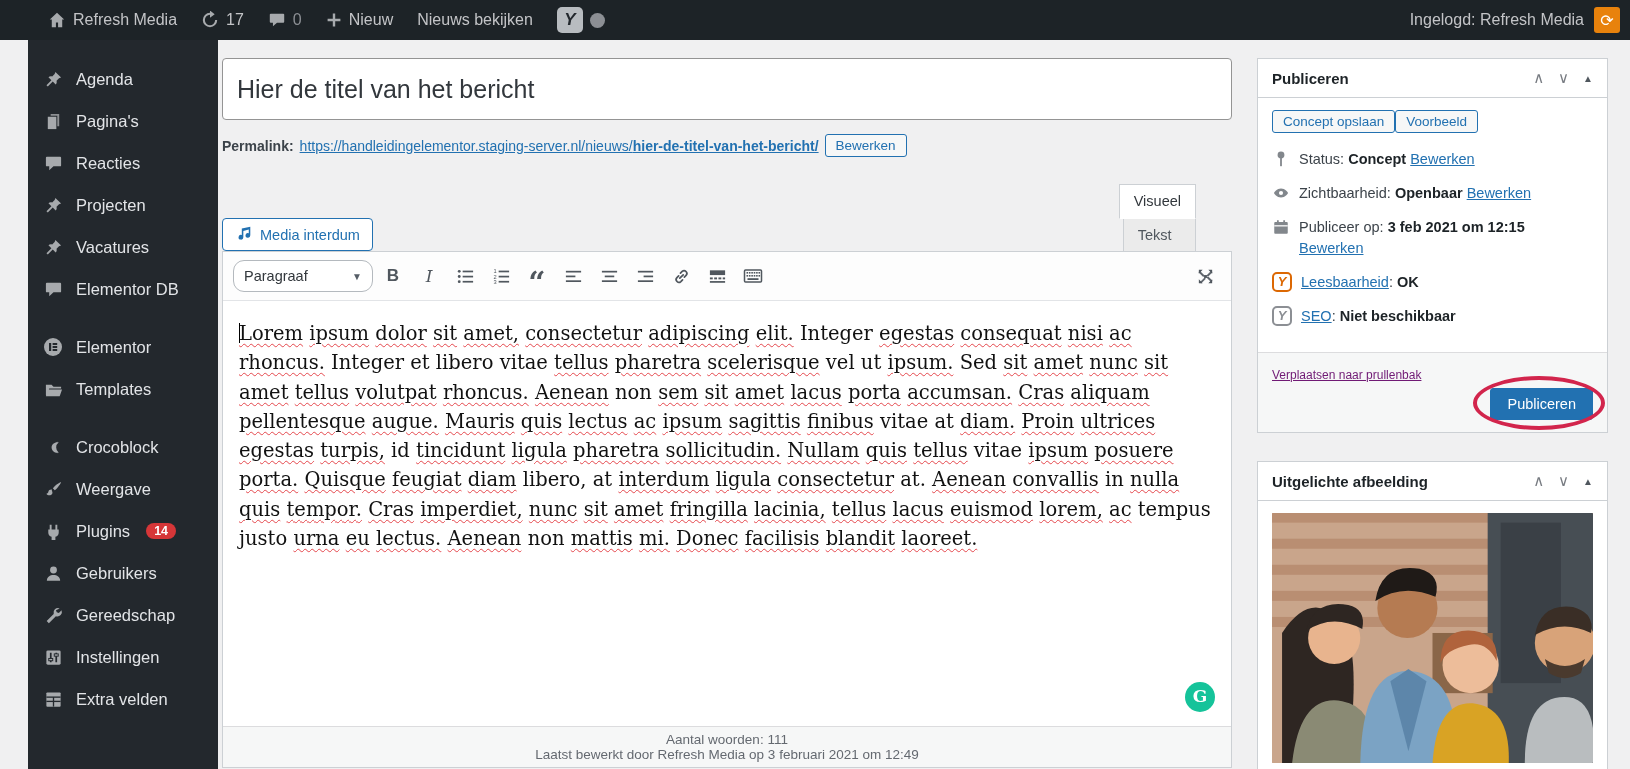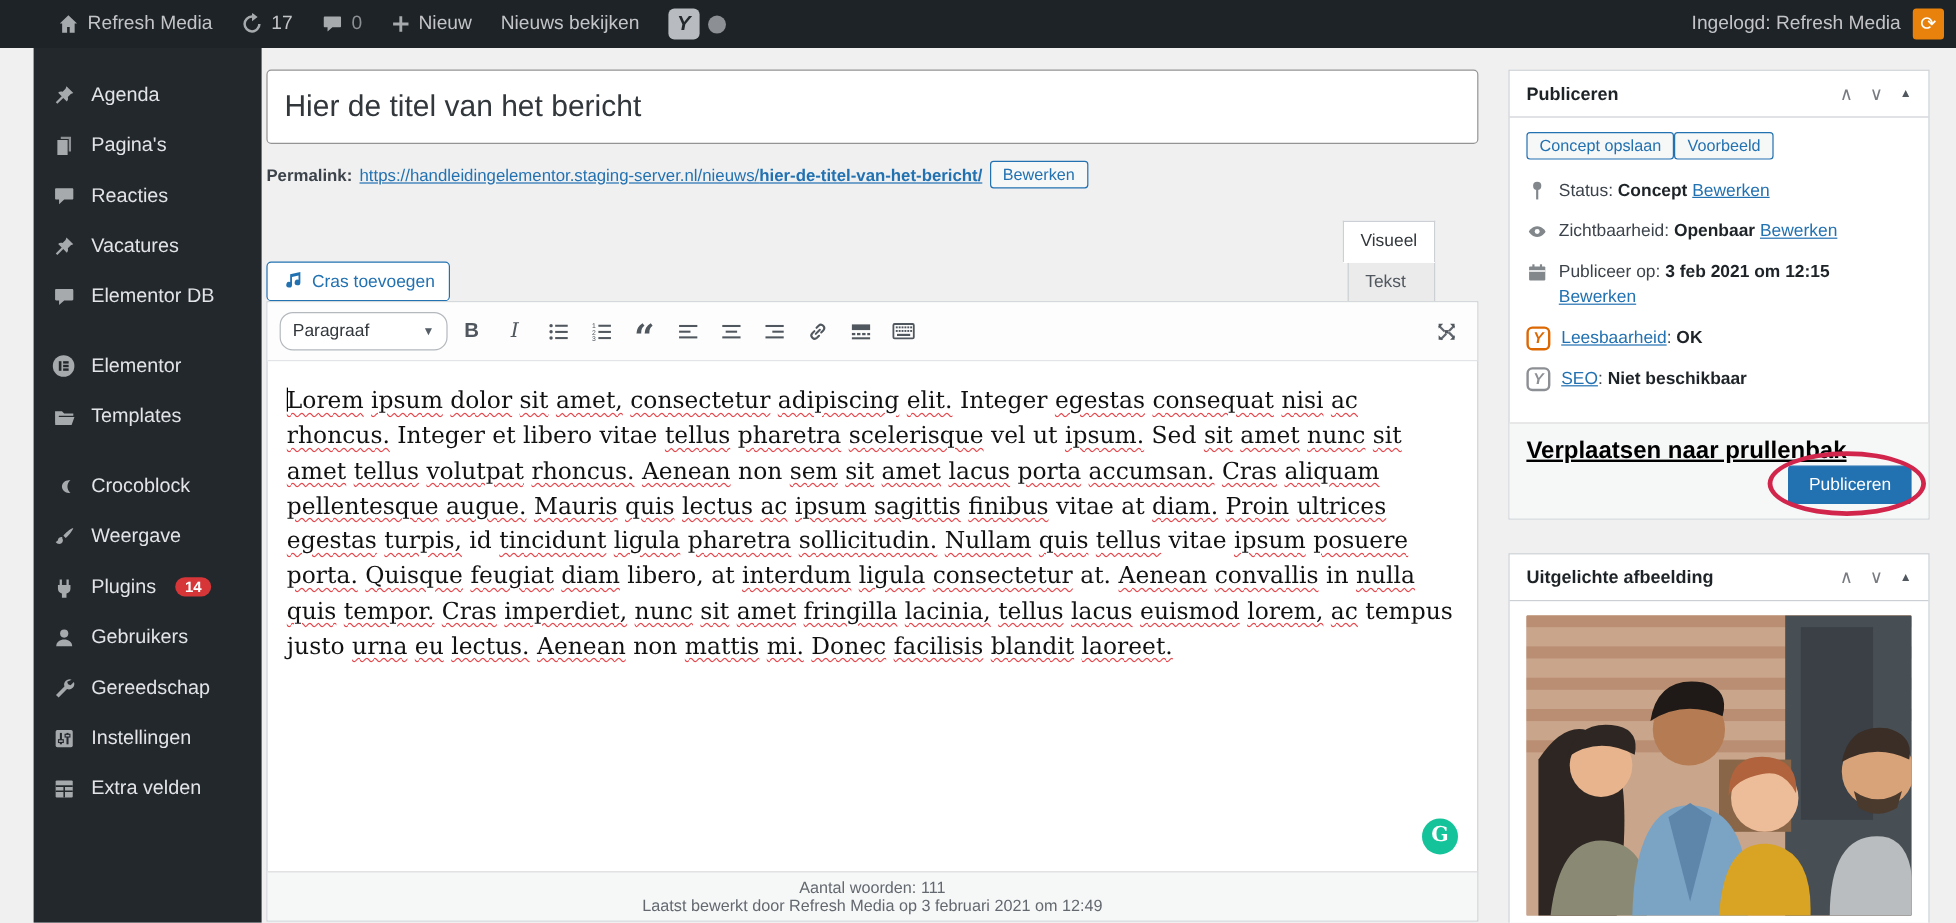--- a/index.html
+++ b/index.html
@@ -66,21 +66,21 @@
   .ctrl.tri { font-size:10px; color:#50575e; }
   .panel-body { padding:12px 14px; font-size:14.5px; color:#3c434a; }
   .pub-buttons { display:flex; margin-bottom:16px; }
   .pub-row { display:flex; align-items:flex-start; gap:9px; margin:13px 0; line-height:1.45; }
   .pub-row .ico { flex:0 0 18px; margin-top:1px; fill:#82878c; }
   .pub-row b { color:#1d2327; }
   .link-blue { color:#2271b1; text-decoration:underline; cursor:pointer; }
   .yoast-ring { flex:0 0 20px; width:20px; height:20px; border:2px solid #dc6803; border-radius:5px; color:#dc6803; font-weight:bold; font-style:italic; font-size:13px; display:flex; align-items:center; justify-content:center; }
   .yoast-ring.gray { border-color:#8c8f94; color:#8c8f94; }
   .panel-foot { background:#f6f7f7; border-top:1px solid #dcdcde; padding:12px 14px 14px; position:relative; height:80px; }
-  .trash-link { color:#000000; text-decoration:underline; font-size:20px; cursor:pointer;font-weight:bold; }
+  .trash-link { color:#701a75; text-decoration:underline; font-size:12px; cursor:pointer; }
   .publish-btn { position:absolute; right:14px; bottom:12px; background:#2271b1; border:1px solid #2271b1; color:#fff; font-size:14.5px; padding:7px 16px; border-radius:3px; cursor:pointer; }
   .red-ellipse { position:absolute; right:2px; bottom:2px; width:132px; height:54px; border:4px solid #d2254c; border-radius:50%; pointer-events:none; }
 
   .featured-img { width:100%; height:250px; background:#c7a08a; border-radius:1px; cursor:pointer; }
 </style>
 </head>
 <body>
 
 <div class="adminbar">
   <div class="ab-item">
@@ -145,20 +145,28 @@
         </svg>
       </span>
     <span>Reacties</span>
   </div>
   <div class="side-item">
     <span class="ico">
         <svg width="19" height="19" viewBox="0 0 20 20" fill="#a7aaad">
           <path d="M12 2l6 6-2.2.8-2.6 2.6c.4 1.8.1 2.9-.9 3.9l-3.1-3.1L4 17.4 2.6 16l5.2-5.2-3.1-3.1c1-1 2.1-1.3 3.9-.9l2.6-2.6z"></path>
         </svg>
       </span>
+    <span>Projecten</span>
+  </div>
+  <div class="side-item">
+    <span class="ico">
+        <svg width="19" height="19" viewBox="0 0 20 20" fill="#a7aaad">
+          <path d="M12 2l6 6-2.2.8-2.6 2.6c.4 1.8.1 2.9-.9 3.9l-3.1-3.1L4 17.4 2.6 16l5.2-5.2-3.1-3.1c1-1 2.1-1.3 3.9-.9l2.6-2.6z"></path>
+        </svg>
+      </span>
     <span>Vacatures</span>
   </div>
   <div class="side-item">
     <span class="ico">
         <svg width="19" height="19" viewBox="0 0 20 20" fill="#a7aaad">
           <path d="M3 3h14c.6 0 1 .4 1 1v8c0 .6-.4 1-1 1h-7l-4.5 4v-4H3c-.6 0-1-.4-1-1V4c0-.6.4-1 1-1z"></path>
         </svg>
       </span>
     <span>Elementor DB</span>
   </div>
@@ -262,21 +270,21 @@
     <b>Permalink:</b>
     <a href="#"><span>https://handleidingelementor.staging-server.nl/nieuws/</span><span class="slug-bold">hier-de-titel-van-het-bericht/</span></a>
     <button class="btn-small">Bewerken</button>
   </div>
 
   <div class="media-row">
     <button class="add-media-btn">
       <svg width="17" height="17" viewBox="0 0 20 20" fill="#2271b1">
           <path d="M8 3l10-2.2V11a2.8 2.8 0 1 1-1.8-2.6V4.2L9.8 5.8v7.4A2.8 2.8 0 1 1 8 10.6z"></path>
         </svg>
-      <span>Cras toevoegen</span>
+      <span>Media interdum</span>
     </button>
     <div class="editor-tabs">
       <div class="tab active">Visueel</div>
       <div class="tab inactive">Tekst</div>
     </div>
   </div>
 
   <div class="editor-box">
     <div class="toolbar">
       <div class="para-select">

